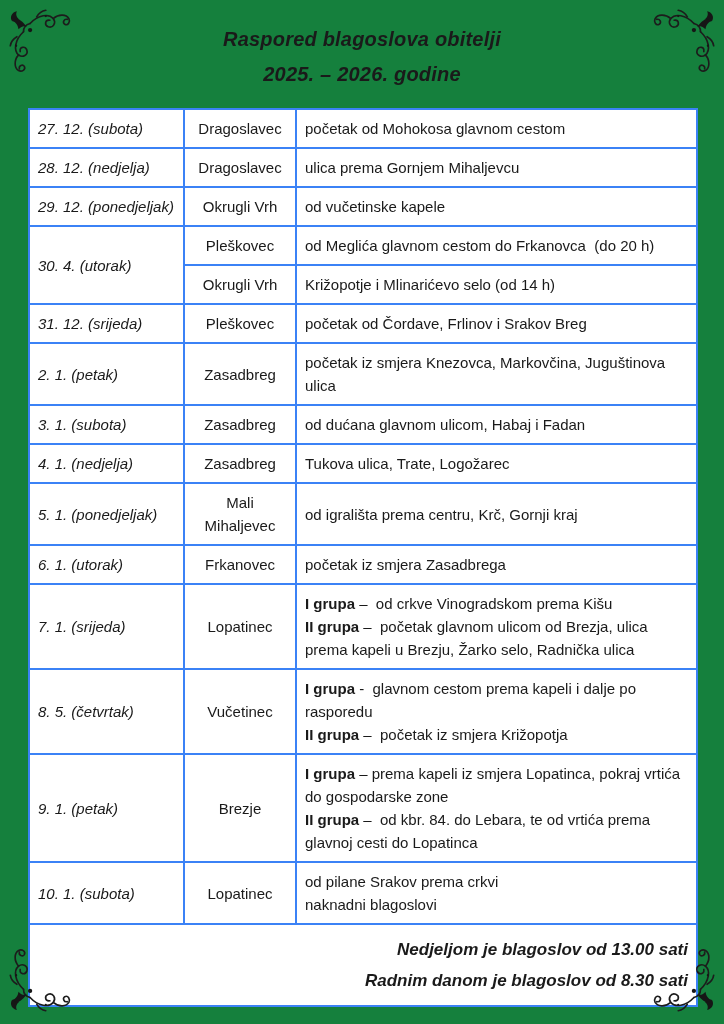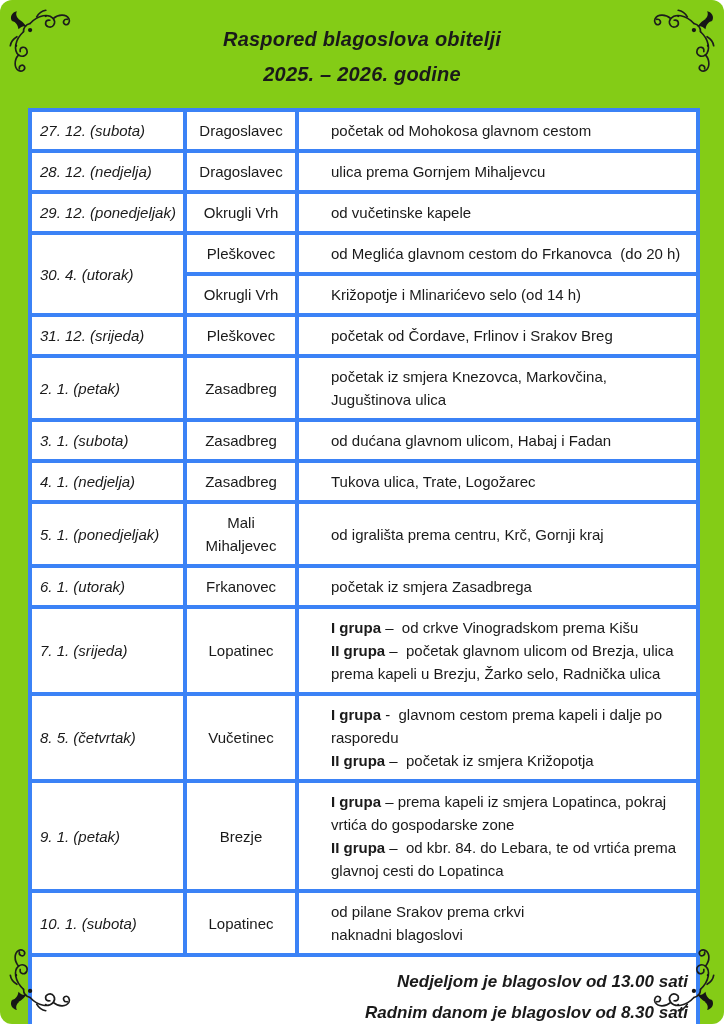--- a/index.html
+++ b/index.html
@@ -4,21 +4,21 @@
 <style>
   * { margin: 0; padding: 0; box-sizing: border-box; }
   html, body { background: #ffffff; }
   body {
     width: 724px; height: 1024px;
     font-family: "Liberation Sans", sans-serif;
     color: #1a1a1a;
     position: relative;
     overflow: hidden;
   }
-  .page { position: relative; width: 724px; height: 1024px; background: #84cc16; border-radius: 12px; }
+  .page { position: relative; width: 724px; height: 1024px; background: #15803d; }
 
   .ornament { position: absolute; width: 66px; height: 66px; }
   .ornament.tl { top: 7px;  left: 7px; }
   .ornament.tr { top: 7px;  right: 7px;  transform: scaleX(-1); }
   .ornament.bl { bottom: 10px; left: 7px;  transform: scaleY(-1); }
   .ornament.br { bottom: 10px; right: 7px; transform: scale(-1,-1); }
 
   .header { text-align: center; padding-top: 28px; }
   .title-line {
     font-size: 20px; font-weight: bold; font-style: italic;
@@ -27,30 +27,30 @@
   .title-line + .title-line { margin-top: 12px; }
 
   table.schedule {
     border-collapse: collapse;
     table-layout: fixed;
     width: 668px;
     margin: 22px 0 0 28px;
     background: #fff;
   }
   table.schedule td {
-    border: 4px solid #3b82f6;
+    border: 2px solid #3b82f6;
     font-size: 15px;
     line-height: 23px;
     padding: 7px 8px;
     vertical-align: middle;
   }
   td.date-cell  { font-style: italic; white-space: nowrap; }
   td.place-cell { font-weight: normal; text-align: center; padding: 7px 3px; }
   td.route-cell { text-align: left; }
-  .route-line { white-space: pre-wrap; margin-left: 24px; }
+  .route-line { white-space: pre-wrap; }
   .route-line .b { font-weight: bold; }
 
   tfoot td.footer-cell {
     text-align: right;
     padding: 9px 8px;
   }
   .footer-line {
     font-size: 17px; font-weight: bold; font-style: italic;
     line-height: 31px;
   }

